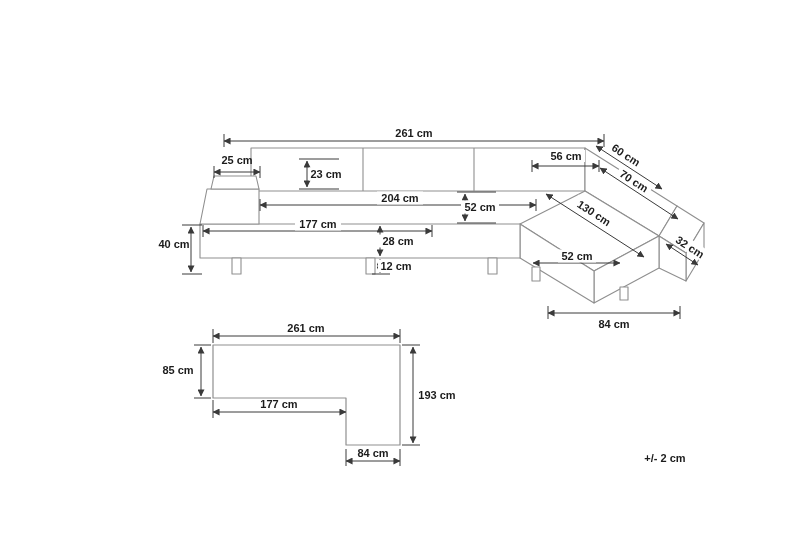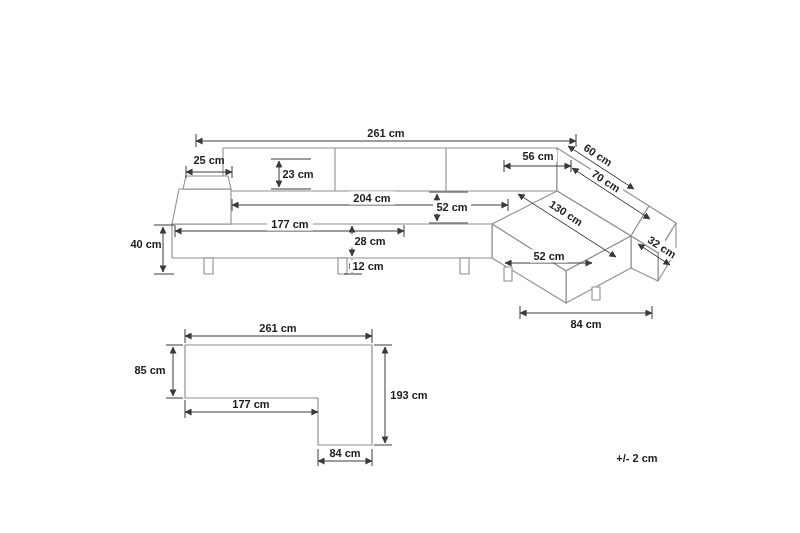--- a/index.html
+++ b/index.html
@@ -3,20 +3,21 @@
 <meta charset="utf-8">
 <style>
   * { margin: 0; padding: 0; box-sizing: border-box; }
   html, body { background: #ffffff; font-family: "Liberation Sans", sans-serif; }
   .canvas {
     position: relative;
     width: 800px;
     height: 533px;
     background: #ffffff;
     overflow: hidden;
+    padding-left: 28px;
   }
   svg { display: block; }
   svg text {
     font-family: "Liberation Sans", sans-serif;
     font-size: 11px;
     font-weight: bold;
     fill: #1c1c1c;
   }
   .sofa path, .sofa rect {
     fill: #ffffff;

